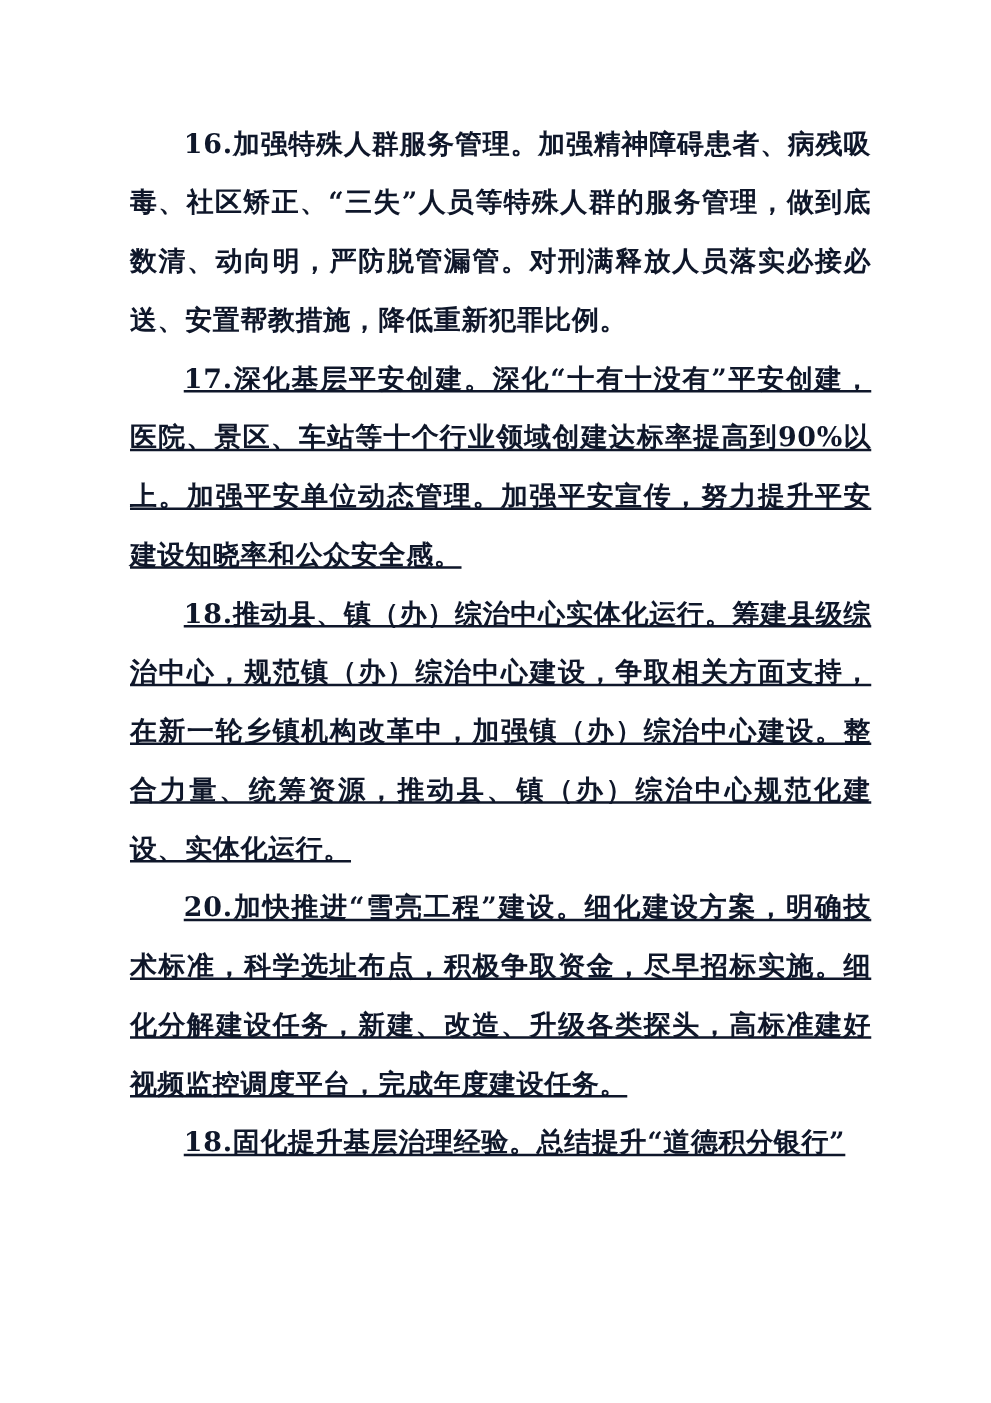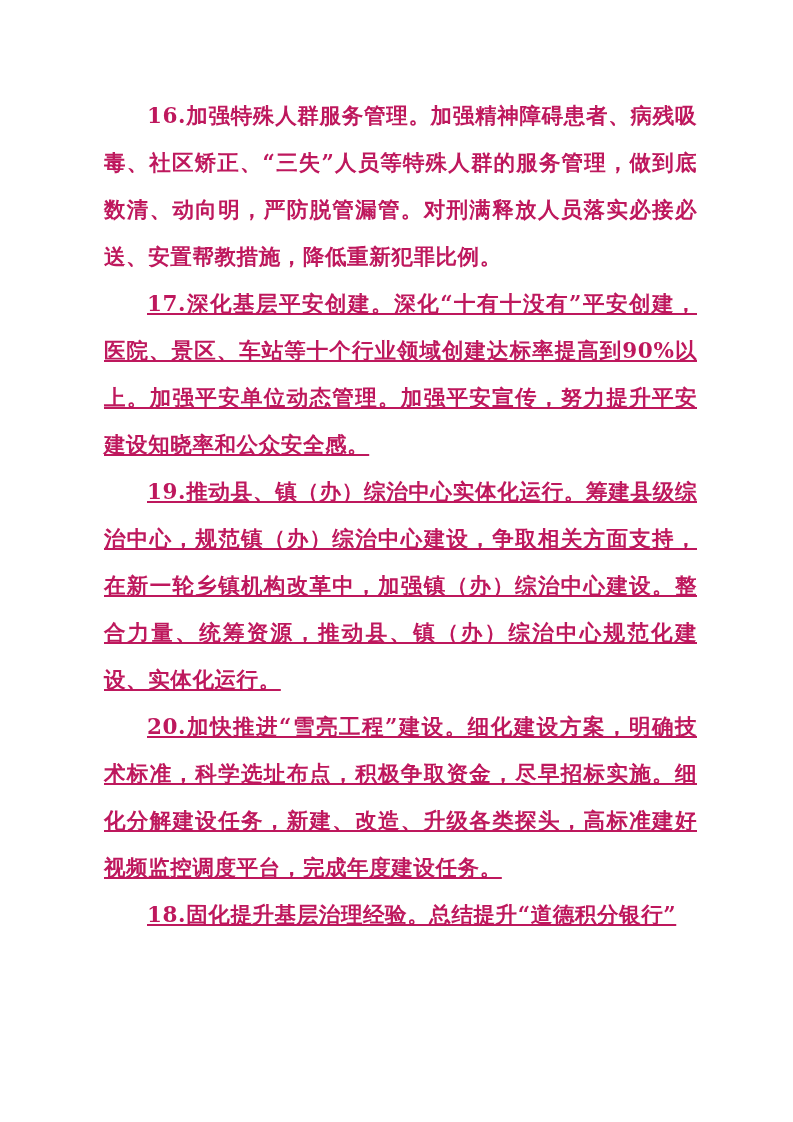--- a/index.html
+++ b/index.html
@@ -26,31 +26,31 @@
     font-size: 21.5px;
     line-height: 47px;
     letter-spacing: 0.6px;
     text-align: justify;
     text-justify: inter-ideograph;
   }
   .para {
     margin: 0 0 0 0;
     text-indent: 2em;
     font-weight: 600;
-    color: #be185d;
+    color: #0f172a;
   }
   .para + .para {
     margin-top: 0px;
     text-decoration: underline;
   }
 </style>
 </head>
 <body>
 
 <div class="page">
   <div class="doc-body">
     <p class="para">16.加强特殊人群服务管理。加强精神障碍患者、病残吸毒、社区矫正、“三失”人员等特殊人群的服务管理，做到底数清、动向明，严防脱管漏管。对刑满释放人员落实必接必送、安置帮教措施，降低重新犯罪比例。</p>
     <p class="para">17.深化基层平安创建。深化“十有十没有”平安创建，医院、景区、车站等十个行业领域创建达标率提高到90%以上。加强平安单位动态管理。加强平安宣传，努力提升平安建设知晓率和公众安全感。</p>
-    <p class="para">19.推动县、镇（办）综治中心实体化运行。筹建县级综治中心，规范镇（办）综治中心建设，争取相关方面支持，在新一轮乡镇机构改革中，加强镇（办）综治中心建设。整合力量、统筹资源，推动县、镇（办）综治中心规范化建设、实体化运行。</p>
+    <p class="para">18.推动县、镇（办）综治中心实体化运行。筹建县级综治中心，规范镇（办）综治中心建设，争取相关方面支持，在新一轮乡镇机构改革中，加强镇（办）综治中心建设。整合力量、统筹资源，推动县、镇（办）综治中心规范化建设、实体化运行。</p>
     <p class="para">20.加快推进“雪亮工程”建设。细化建设方案，明确技术标准，科学选址布点，积极争取资金，尽早招标实施。细化分解建设任务，新建、改造、升级各类探头，高标准建好视频监控调度平台，完成年度建设任务。</p>
     <p class="para">18.固化提升基层治理经验。总结提升“道德积分银行”</p>
   </div>
 </div>
 
 </body></html>

